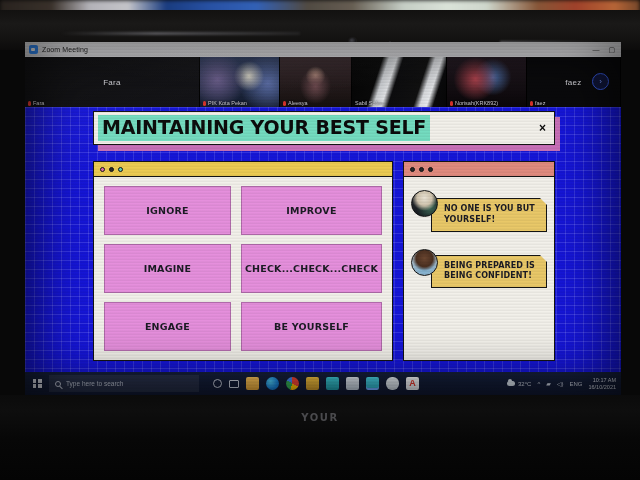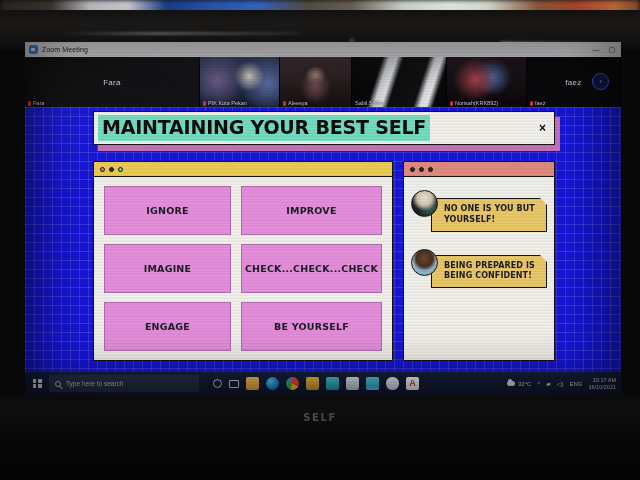--- a/index.html
+++ b/index.html
@@ -592,15 +592,15 @@
     <div class="glass-glare"></div>
     <div class="scanlines"></div>
     <div class="vignette"></div>
   </div>
 
   <div class="hinge-line"></div>
   <div class="base">
     
     
   </div>
-  <div class="dell-logo">SELF</div>
+  <div class="dell-logo">YOUR</div>
 
 </div>
 
 </body></html>

